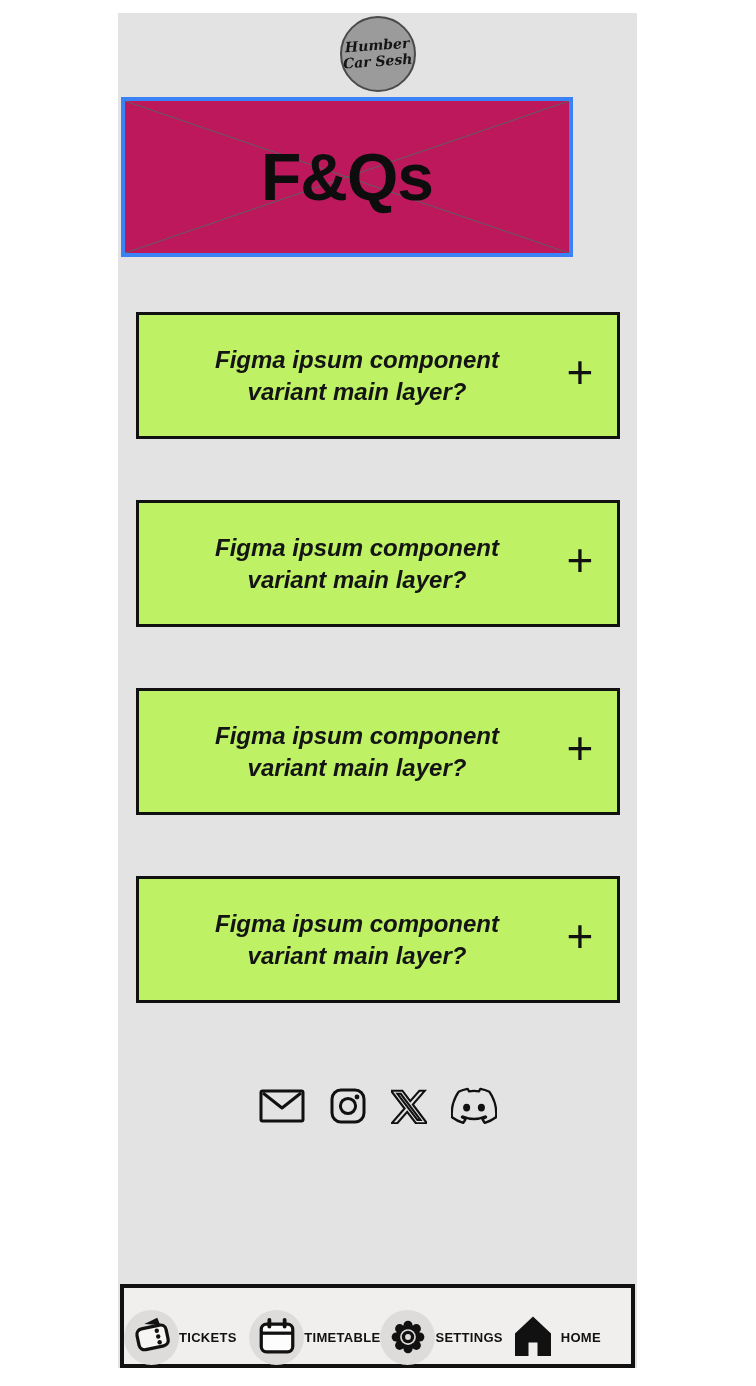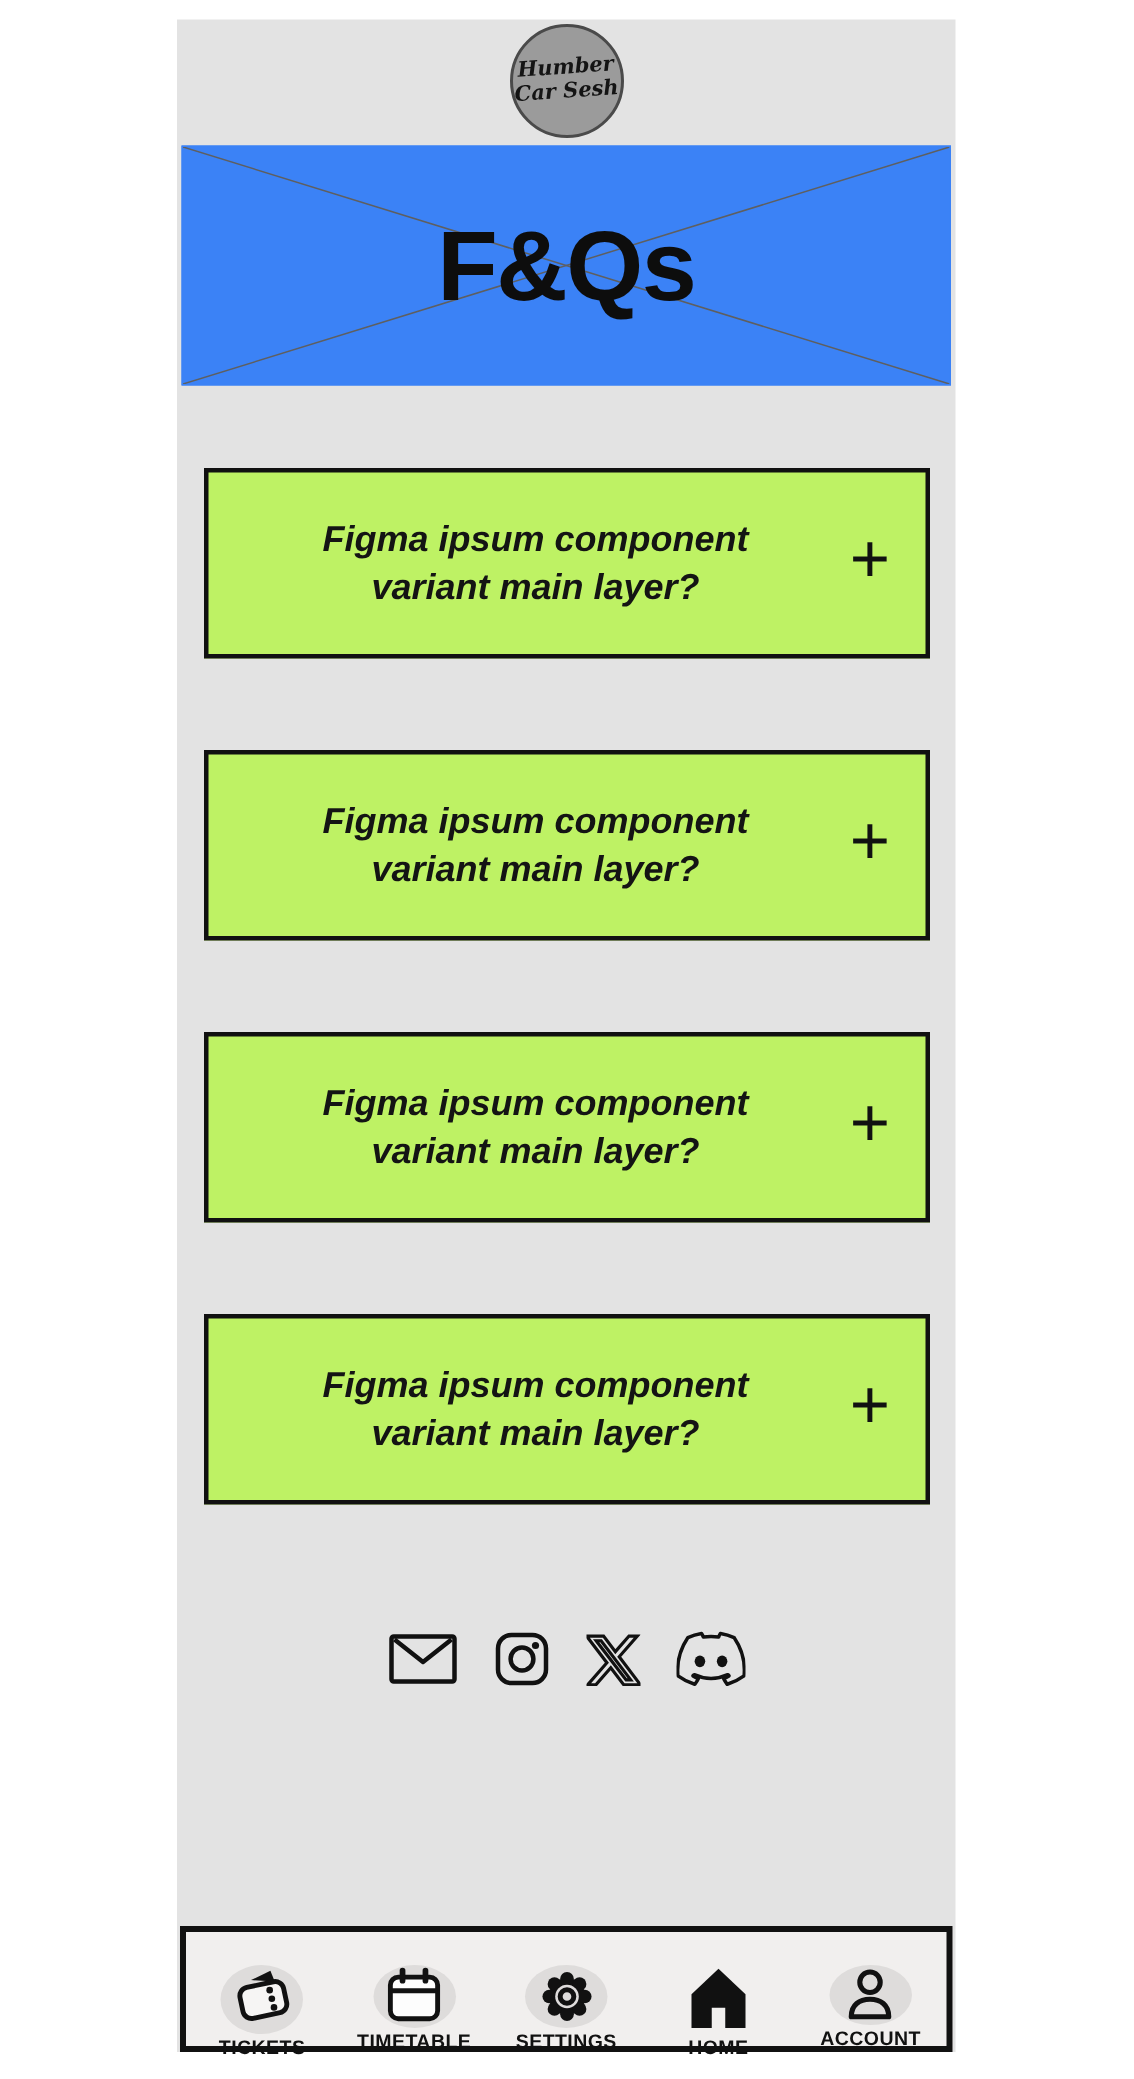--- a/index.html
+++ b/index.html
@@ -17,22 +17,22 @@
     width:76px; height:76px; border-radius:50%;
     background:#9b9b9b; border:2px solid #4a4a4a; box-sizing:border-box;
     display:flex; flex-direction:column; align-items:center; justify-content:center;
   }
   .logo-line {
     font-family:"DejaVu Serif", serif; font-style:italic; font-weight:bold;
     font-size:14px; line-height:1.12; color:#141414; transform:rotate(-4deg);
   }
   
   .hero {
-    position:absolute; left:3px; top:84px; width:513px; height:160px;
-    background:#3b82f6; border:1px solid #3b82f6; box-sizing:border-box;
+    position:absolute; left:3px; top:84px; width:452px; height:160px;
+    background:#be185d; border:4px solid #3b82f6; box-sizing:border-box;
   }
   .hero .cross { position:absolute; left:0; top:0; width:100%; height:100%; }
   .hero-title {
     position:absolute; left:0; top:0; width:100%; height:100%;
     display:flex; align-items:center; justify-content:center;
     font-size:66px; font-weight:800; letter-spacing:-1px; color:#0d0d0d;
   }
   
   .faq-card {
     position:absolute; left:18px; width:484px; height:127px;
@@ -58,21 +58,21 @@
   }
   .social-btn { background:none; border:none; padding:0; cursor:pointer; display:flex; }
   .social svg { display:block; }
   
   .nav {
     position:absolute; left:2px; top:1271px; width:515px; height:84px;
     background:#f1efee; border:4px solid #111; box-sizing:border-box;
     display:flex;
   }
   .nav-item {
-    flex:1; display:flex; flex-direction:column; align-items:center;
+    flex:1; display:flex; flex-direction:row; align-items:center;
     padding-top:22px; cursor:pointer;
   }
   .nav-circle {
     width:55px; height:55px; border-radius:50%; background:#dedcdb;
     display:flex; align-items:center; justify-content:center;
   }
   .nav-item.active .nav-circle { background:transparent; }
   .nav-label {
     font-size:13px; font-weight:700; color:#111; letter-spacing:0.3px; margin-top:1px;
     white-space:nowrap;
@@ -200,24 +200,15 @@
     <div class="nav-item active">
       <div class="nav-circle">
         <svg width="46" height="46" viewBox="0 0 46 46">
           <path d="M23 2.5 L41 19.5 L41 42 L5 42 L5 19.5 Z" fill="#111"></path>
           <rect x="18.5" y="28.5" width="9" height="13.5" fill="#f1efee"></rect>
         </svg>
       </div>
       <span class="nav-label">HOME</span>
     </div>
 
-    <div class="nav-item">
-      <div class="nav-circle">
-        <svg width="40" height="40" viewBox="0 0 40 40">
-          <circle cx="20" cy="11.5" r="6.8" fill="none" stroke="#111" stroke-width="3.4"></circle>
-          <path d="M7.5 34.5 C7.5 26.5 13 22.8 20 22.8 C27 22.8 32.5 26.5 32.5 34.5 Z" fill="none" stroke="#111" stroke-width="3.4" stroke-linejoin="round"></path>
-        </svg>
-      </div>
-      <span class="nav-label">ACCOUNT</span>
-    </div>
 
   </nav>
 </div>
 
 </body></html>

